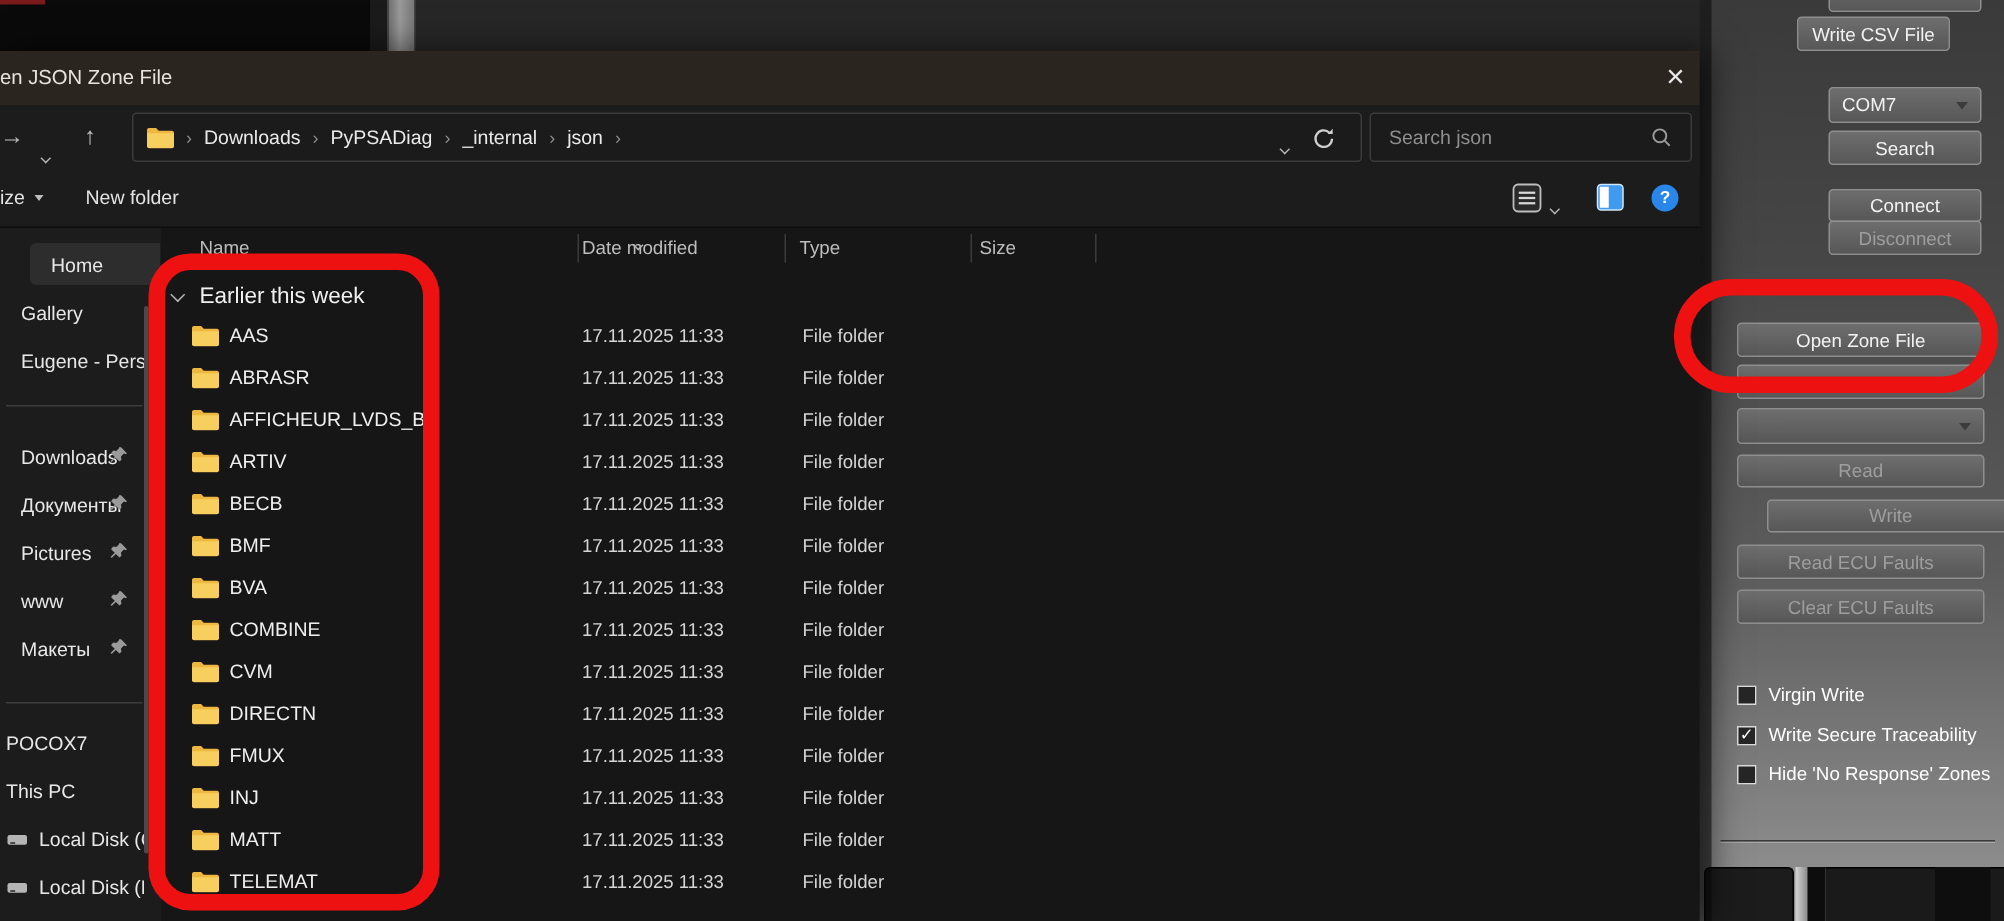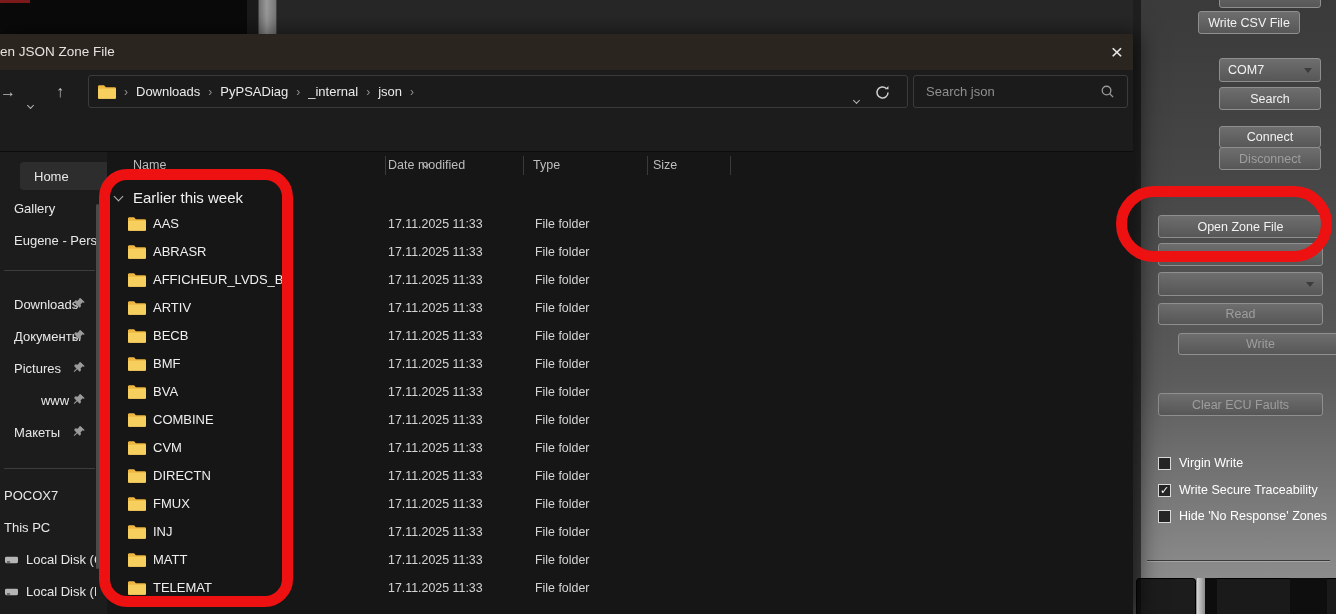--- a/index.html
+++ b/index.html
@@ -128,20 +128,21 @@
 
   <div class="pbtn" style="left:1158px; top:215px; width:165px; height:23px;">Open Zone File</div>
   <div class="pcombo" style="left:1158px; top:243px; width:165px; height:23px;">
     <span class="tri"></span>
   </div>
   <div class="pcombo" style="left:1158px; top:272px; width:165px; height:24px;">
     <span class="tri"></span>
   </div>
   <div class="pbtn dis" style="left:1158px; top:303px; width:165px; height:22px;">Read</div>
   <div class="pbtn dis" style="left:1158px; top:333px; width:165px; height:22px;margin-left:20px;">Write</div>
+  <div class="pbtn dis" style="left:1158px; top:363px; width:165px; height:23px;">Read ECU Faults</div>
   <div class="pbtn dis" style="left:1158px; top:393px; width:165px; height:23px;">Clear ECU Faults</div>
 
   <div class="cb-row" style="top:456px;">
     <span class="cb-box"></span>
     <span class="cb-label">Virgin Write</span>
   </div>
   <div class="cb-row" style="top:483px;">
     <span class="cb-box">
         <span>✓</span>
       </span>
@@ -208,20 +209,40 @@
 
       <div class="searchbar">
         <input placeholder="Search json" style="">
         <svg class="mag" width="15" height="15" viewBox="0 0 16 16">
           <circle cx="7" cy="7" r="4.6" stroke="#9a9a9a" stroke-width="1.4" fill="none"></circle>
           <line x1="10.4" y1="10.4" x2="14" y2="14" stroke="#9a9a9a" stroke-width="1.4"></line>
         </svg>
       </div>
     </div>
 
+    <div class="toolrow">
+      <span class="organize">
+        <span>ize</span>
+        <span class="tri"></span>
+      </span>
+      <span class="newfolder">New folder</span>
+
+      <svg class="view-ic" style="left:1008px;" width="20" height="20" viewBox="0 0 20 20">
+        <rect x="1" y="1" width="18" height="18" rx="3" fill="#2a2a2a" stroke="#bdbdbd" stroke-width="1.2"></rect>
+        <line x1="4.5" y1="6.5" x2="15.5" y2="6.5" stroke="#d8d8d8" stroke-width="1.5"></line>
+        <line x1="4.5" y1="10" x2="15.5" y2="10" stroke="#d8d8d8" stroke-width="1.5"></line>
+        <line x1="4.5" y1="13.5" x2="15.5" y2="13.5" stroke="#d8d8d8" stroke-width="1.5"></line>
+      </svg>
+      <span class="view-ic" style="left:1034px; top:11px;"><span class="chev sm"></span></span>
+      <svg class="view-ic" style="left:1064px;" width="19" height="19" viewBox="0 0 19 19">
+        <rect x="1" y="1" width="17" height="17" rx="2.5" fill="#3e9bf0" stroke="#cfe6ff" stroke-width="1"></rect>
+        <rect x="2.5" y="2.5" width="6" height="14" fill="#ffffff"></rect>
+      </svg>
+      <span class="help-circle">?</span>
+    </div>
     <div class="toolrow-line"></div>
 
     <div class="sidebar">
       <div class="side-item sel" style="top:10px;">Home</div>
       <div class="side-item" style="top:42px;">Gallery</div>
       <div class="side-item" style="top:74px;">Eugene - Persor</div>
       <div class="side-div" style="top:118px;"></div>
 
       <div>
 
@@ -236,21 +257,21 @@
           <svg class="pin" width="13" height="13" viewBox="0 0 16 16">
             <path d="M9.5 1.5l5 5-1.8.6-.7-.7-2.6 2.6.4 2.6-1.6 1.6-3-3-3.4 3.4-.9-.9 3.4-3.4-3-3L3 4.1l2.6.4 2.6-2.6-.7-.7z" fill="#9a9a9a"></path>
           </svg>
         </div>
           <div class="side-item pinned-item" style="top: 202px;">
           <span>Pictures</span>
           <svg class="pin" width="13" height="13" viewBox="0 0 16 16">
             <path d="M9.5 1.5l5 5-1.8.6-.7-.7-2.6 2.6.4 2.6-1.6 1.6-3-3-3.4 3.4-.9-.9 3.4-3.4-3-3L3 4.1l2.6.4 2.6-2.6-.7-.7z" fill="#9a9a9a"></path>
           </svg>
         </div>
-          <div class="side-item pinned-item" style="top: 234px; justify-content: center;">
+          <div class="side-item pinned-item" style="top: 234px;">
           <span>www</span>
           <svg class="pin" width="13" height="13" viewBox="0 0 16 16">
             <path d="M9.5 1.5l5 5-1.8.6-.7-.7-2.6 2.6.4 2.6-1.6 1.6-3-3-3.4 3.4-.9-.9 3.4-3.4-3-3L3 4.1l2.6.4 2.6-2.6-.7-.7z" fill="#9a9a9a"></path>
           </svg>
         </div>
           <div class="side-item pinned-item" style="top: 266px;">
           <span>Макеты</span>
           <svg class="pin" width="13" height="13" viewBox="0 0 16 16">
             <path d="M9.5 1.5l5 5-1.8.6-.7-.7-2.6 2.6.4 2.6-1.6 1.6-3-3-3.4 3.4-.9-.9 3.4-3.4-3-3L3 4.1l2.6.4 2.6-2.6-.7-.7z" fill="#9a9a9a"></path>
           </svg>

